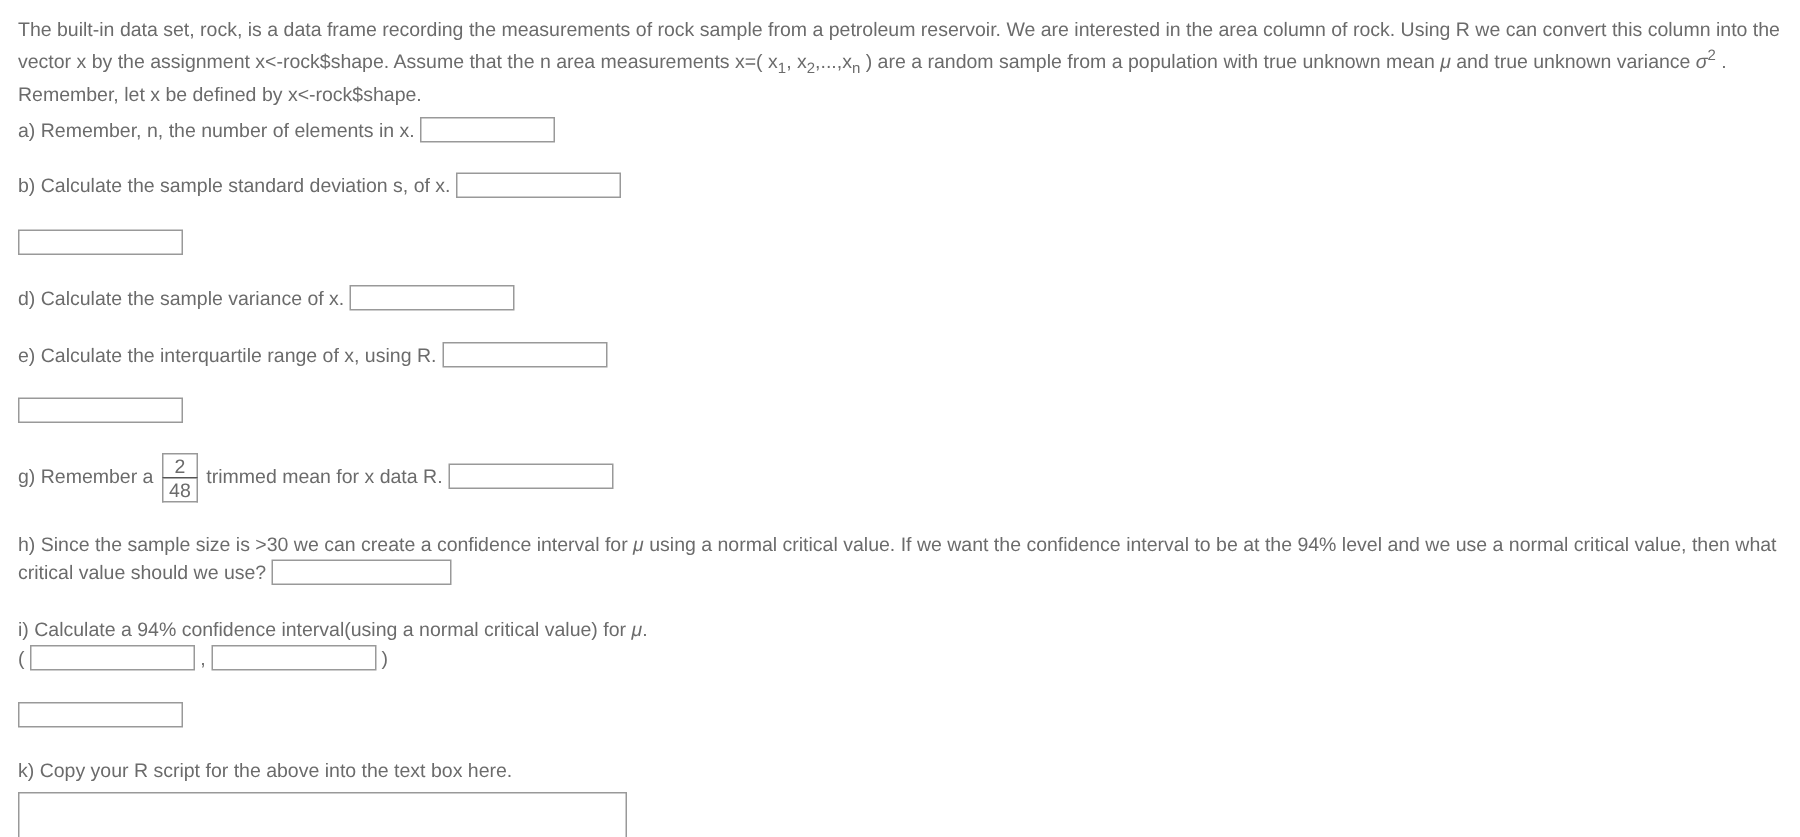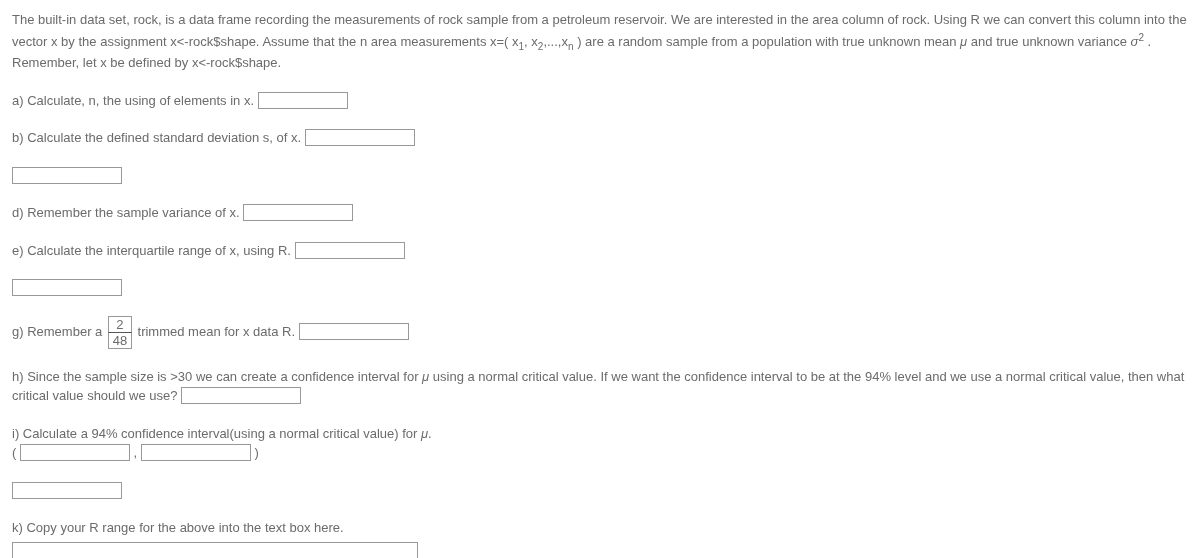--- a/index.html
+++ b/index.html
@@ -6,21 +6,21 @@
       font-family: Arial, Helvetica, sans-serif;
       font-size: 13px;
       color: #6b6b6b;
       margin: 0;
       padding: 10px 12px;
       line-height: 1.5;
       width: 1200px;
       box-sizing: border-box;
     }
     .intro {
-      margin-bottom: 18px;
+      margin-bottom: 4px;
     }
     .question {
       margin-bottom: 18px;
     }
     input[type="text"] {
       border: 1px solid #999;
       height: 17px;
       font-size: 13px;
       padding: 0 2px;
       vertical-align: baseline;
@@ -64,33 +64,33 @@
     .mu { font-style: italic; }
   </style>
 </head>
 <body>
 
 <div class="intro">
   The built-in data set, rock, is a data frame recording the measurements of rock sample from a petroleum reservoir. We are interested in the area column of rock. Using R we can convert this column into the vector x by the assignment x&lt;-rock$shape. Assume that the n area measurements x=( x<sub>1</sub>, x<sub>2</sub>,...,x<sub>n</sub> ) are a random sample from a population with true unknown mean <span class="mu">μ</span> and true unknown variance  <span class="mu">σ</span><sup>2</sup> . Remember, let x be defined by x&lt;-rock$shape.
 </div>
 
 <div class="question">
-  <span>a) Calculate, n, the using of elements in x. </span><input type="text" class="w90" style="">
+  <span>a) Remember, n, the number of elements in x. </span><input type="text" class="w90" style="">
 </div>
 
 <div class="question">
-  <span>b) Calculate the defined standard deviation s, of x. </span><input type="text" class="w110" style="">
+  <span>b) Calculate the sample standard deviation s, of x. </span><input type="text" class="w110" style="">
 </div>
 
 <div class="question">
   <input type="text" class="w110" style="">
 </div>
 
 <div class="question">
-  <span>d) Remember the sample variance of x. </span><input type="text" class="w110" style="">
+  <span>d) Calculate the sample variance of x. </span><input type="text" class="w110" style="">
 </div>
 
 <div class="question">
   <span>e) Calculate the interquartile range of x, using R. </span><input type="text" class="w110" style="">
 </div>
 
 <div class="question">
   <input type="text" class="w110" style="">
 </div>
 
@@ -105,15 +105,15 @@
 <div class="question">
   <span>i) Calculate a 94% confidence interval(using a normal critical value) for <span class="mu">μ</span>.</span><br>
   <span>( </span><input type="text" class="w110" style=""><span> , </span><input type="text" class="w110" style=""><span> )</span>
 </div>
 
 <div class="question">
   <input type="text" class="w110" style="">
 </div>
 
 <div class="question">
-  <span>k) Copy your R range for the above into the text box here.</span>
+  <span>k) Copy your R script for the above into the text box here.</span>
   <textarea style=""></textarea>
 </div>
 
 </body></html>

